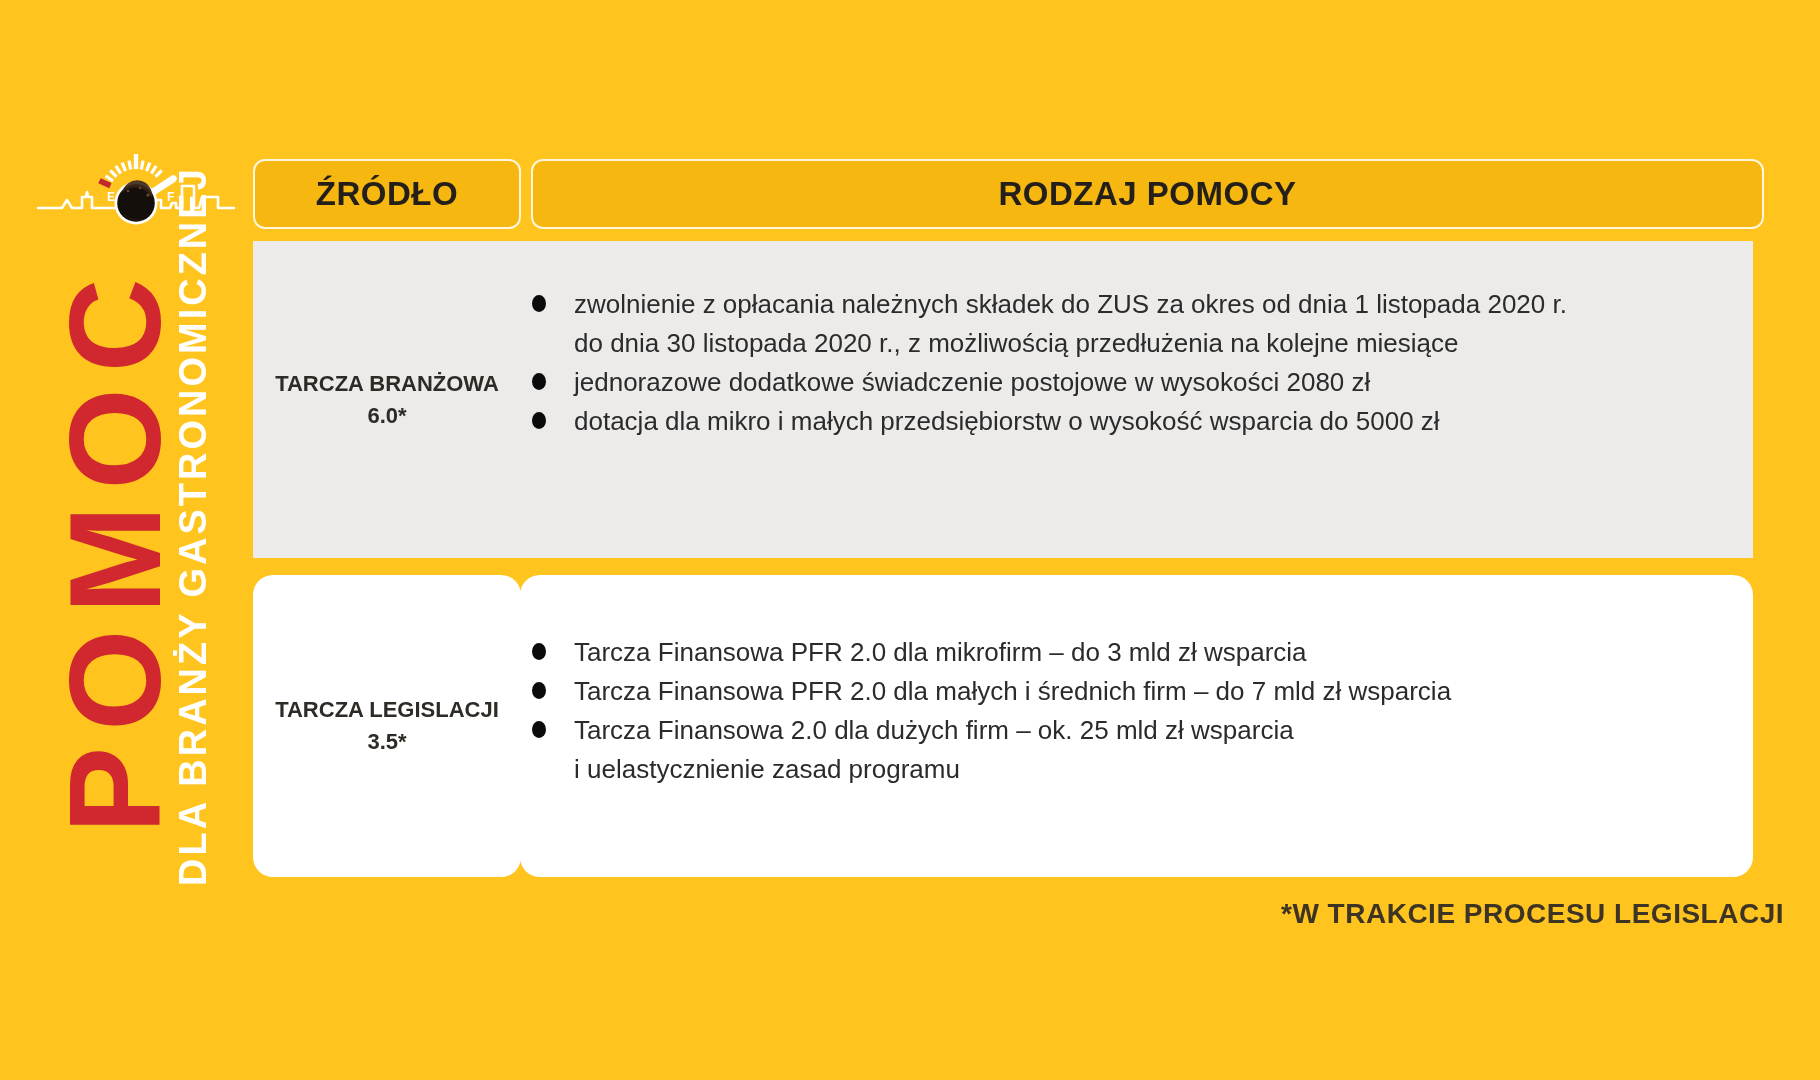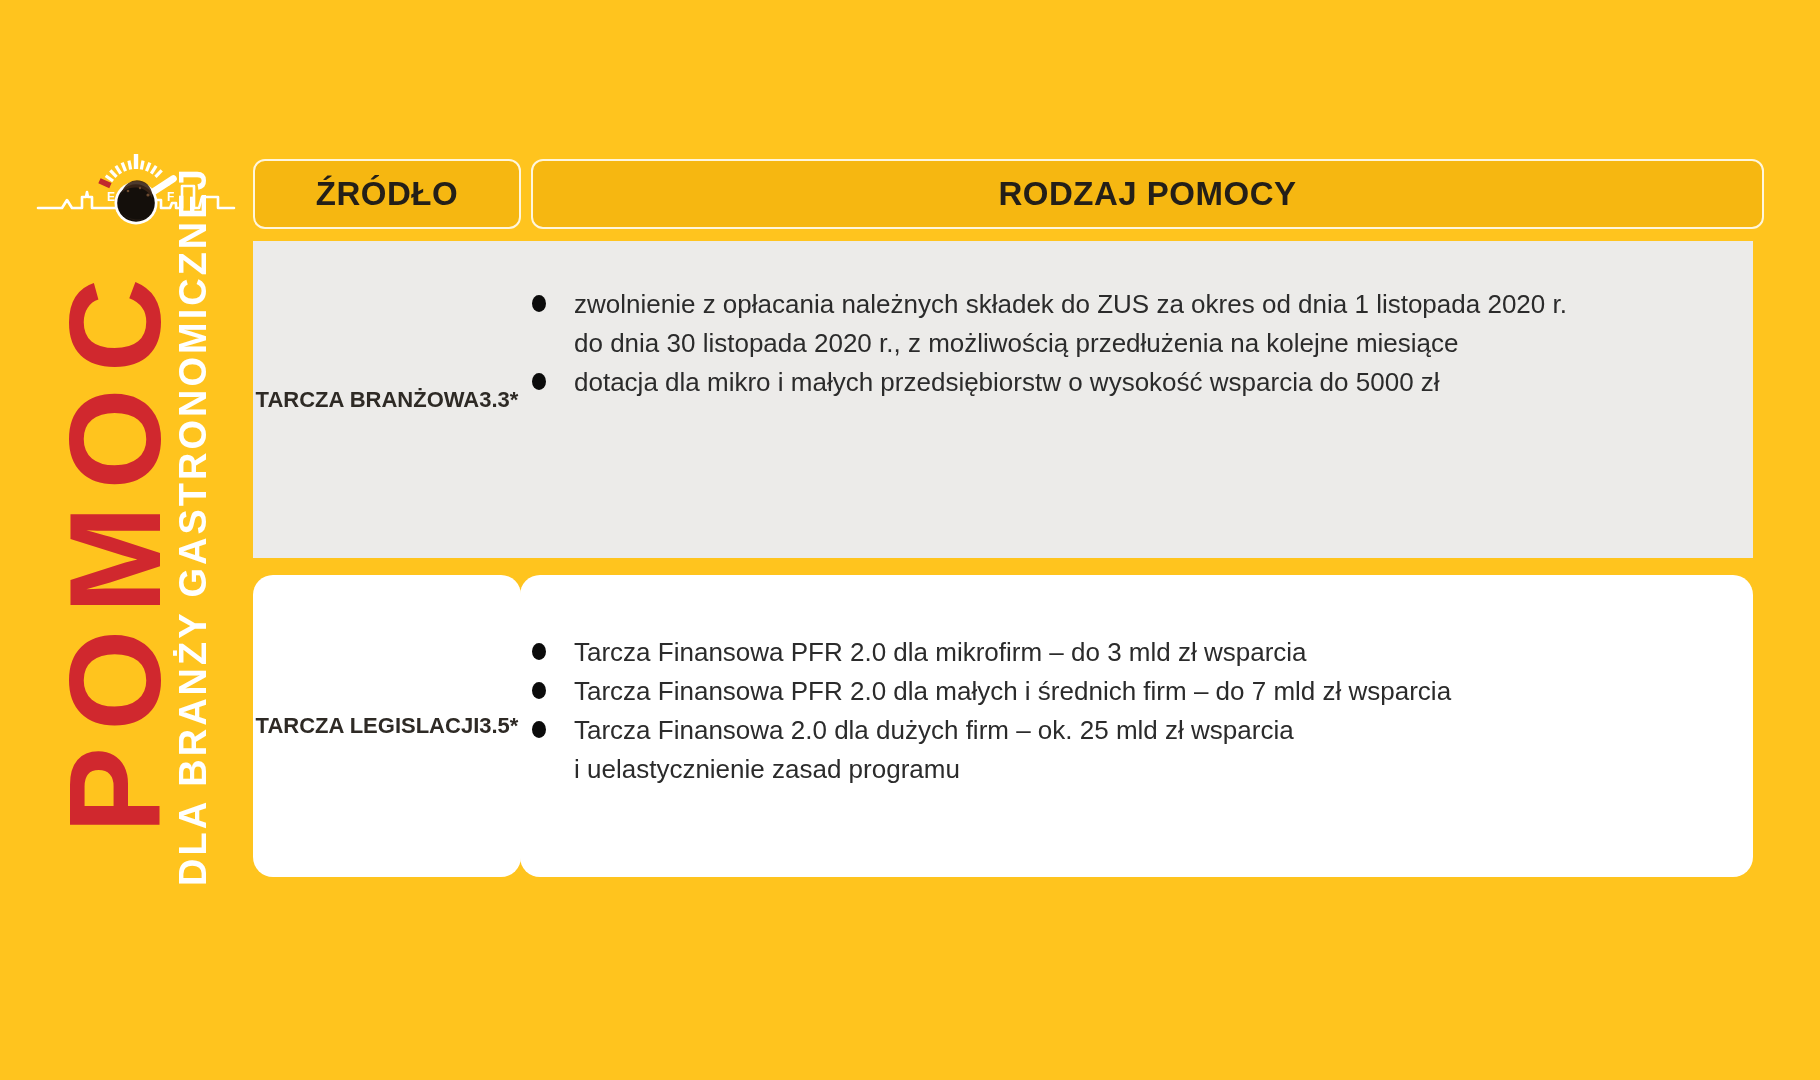--- a/index.html
+++ b/index.html
@@ -17,21 +17,21 @@
 
   
   .hdr{position:absolute;top:159px;height:70px;background:#F6B711;
     border:2px solid #FFF6DC;border-radius:12px;box-sizing:border-box;
     display:flex;align-items:center;justify-content:center;
     color:#241F18;font-size:33px;font-weight:bold;letter-spacing:.5px;}
   .hdr.c1{left:253px;width:268px;}
   .hdr.c2{left:531px;width:1233px;}
 
   .cell{position:absolute;box-sizing:border-box;}
-  .src{left:253px;width:268px;display:flex;flex-direction:row;
+  .src{left:253px;width:268px;display:flex;flex-direction:column;
     align-items:center;justify-content:center;color:#2E2A25;
     font-size:22px;font-weight:bold;line-height:32px;text-align:center;}
   .cnt{left:520px;width:1233px;color:#2B2B2B;font-size:26px;}
   .row1{top:241px;height:317px;background:#ECEBE9;}
   .row2{top:575px;height:302px;background:#FFFFFF;border-radius:20px;}
 
   .blist{list-style:none;margin:0;padding:0;}
   .cnt.row1 .blist{padding:44px 20px 0 12px;}
   .cnt.row2 .blist{padding:58px 20px 0 12px;}
   .blist li{position:relative;padding-left:42px;line-height:39px;margin:0;}
@@ -112,34 +112,36 @@
 
   <div class="hdr c1">
     <span>ŹRÓDŁO</span>
   </div>
   <div class="hdr c2">
     <span>RODZAJ POMOCY</span>
   </div>
 
   <div class="cell src row1">
     <span>TARCZA BRANŻOWA</span>
-    <span>3.3*</span>
+    <span>6.0*</span>
   </div>
   <div class="cell cnt row1">
     <ul class="blist">
         <li><span class="dot"></span>zwolnienie z opłacania należnych składek do ZUS za okres od dnia 1 listopada 2020 r.<br>do dnia 30 listopada 2020 r., z możliwością przedłużenia na kolejne miesiące</li>
+        <li><span class="dot"></span>jednorazowe dodatkowe świadczenie postojowe w wysokości 2080 zł</li>
         <li><span class="dot"></span>dotacja dla mikro i małych przedsiębiorstw o wysokość wsparcia do 5000 zł</li>
       </ul>
   </div>
 
   <div class="cell src row2">
     <span>TARCZA LEGISLACJI</span>
     <span>3.5*</span>
   </div>
   <div class="cell cnt row2">
     <ul class="blist">
         <li><span class="dot"></span>Tarcza Finansowa PFR 2.0 dla mikrofirm – do 3 mld zł wsparcia</li>
         <li><span class="dot"></span>Tarcza Finansowa PFR 2.0 dla małych i średnich firm – do 7 mld zł wsparcia</li>
         <li><span class="dot"></span>Tarcza Finansowa 2.0 dla dużych firm – ok. 25 mld zł wsparcia<br>i uelastycznienie zasad programu</li>
       </ul>
   </div>
 
+  <div class="footnote">*W TRAKCIE PROCESU LEGISLACJI</div>
 </div>
 
 </body></html>

